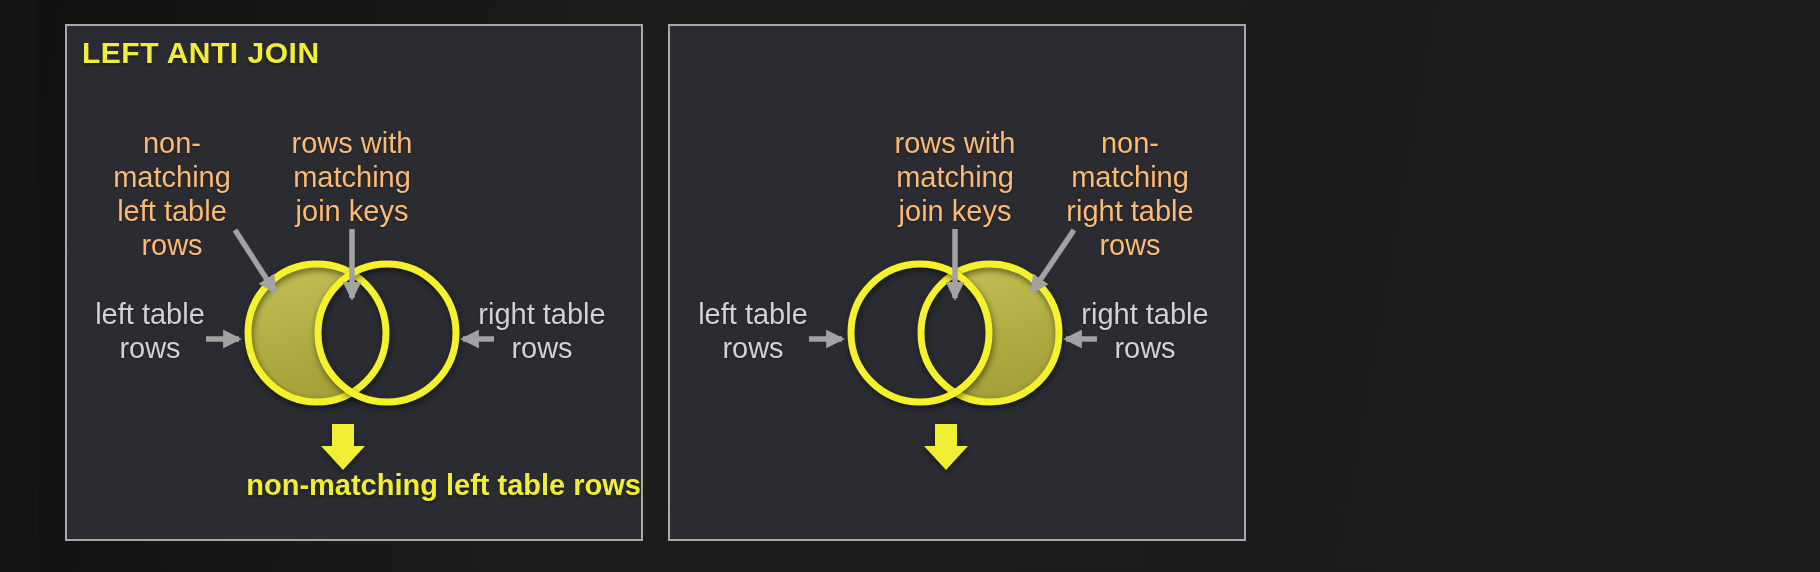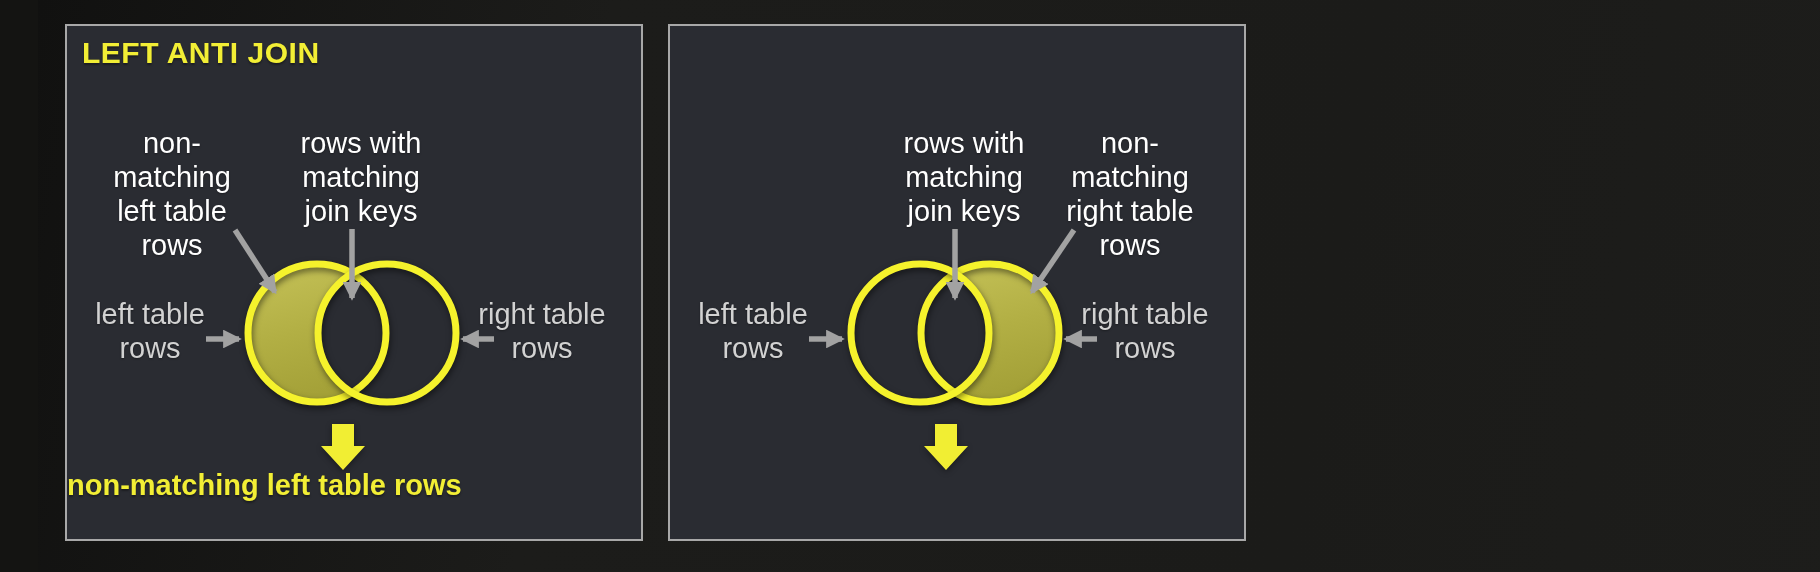--- a/index.html
+++ b/index.html
@@ -24,28 +24,28 @@
     position:absolute;left:15px;top:10px;margin:0;
     font-size:30px;font-weight:bold;color:#f2ee35;
     letter-spacing:0.5px;
     text-shadow:0 2px 2px rgba(0,0,0,0.35);
   }
   .ann{
     position:absolute;
     width:176px;
     text-align:center;
     font-size:29px;line-height:34px;
-    color:#ffffff;
+    color:#fdba74;
     text-shadow:0 1px 2px rgba(0,0,0,0.35);
   }
   .ann span{display:block;}
   .ann-nm{top:100px;}
   .panel-left  .ann-nm{left:17px;}
   .panel-right .ann-nm{left:372px;}
-  .ann-match{top:100px;left:206px;}
+  .ann-match{top:100px;left:197px;}
   .side{
     position:absolute;top:271px;width:150px;
     text-align:center;
     font-size:29px;line-height:34px;
     color:#d2d2d2;
     text-shadow:0 1px 2px rgba(0,0,0,0.35);
   }
   .side span{display:block;}
   .side-left{left:8px;}
   .side-right{left:400px;}
@@ -61,21 +61,21 @@
   .garrow{
     stroke:#a2a2a2;stroke-width:5.5;fill:none;
     marker-end:url(#ah);
   }
   .blockarrow{
     fill:#f1ee33;
     filter:drop-shadow(0 2px 3px rgba(0,0,0,0.4));
   }
   .caption{
     position:absolute;left:0;right:0;top:443px;margin:0;
-    text-align:left;
+    text-align:right;
     font-size:29px;font-weight:bold;color:#f2ee35;
     text-shadow:0 2px 2px rgba(0,0,0,0.35);
   }
 </style>
 </head>
 <body>
 
 <svg width="0" height="0" style="position:absolute" aria-hidden="true">
   <defs>
     <linearGradient id="oliveGrad" x1="0" y1="0" x2="0.25" y2="1">

